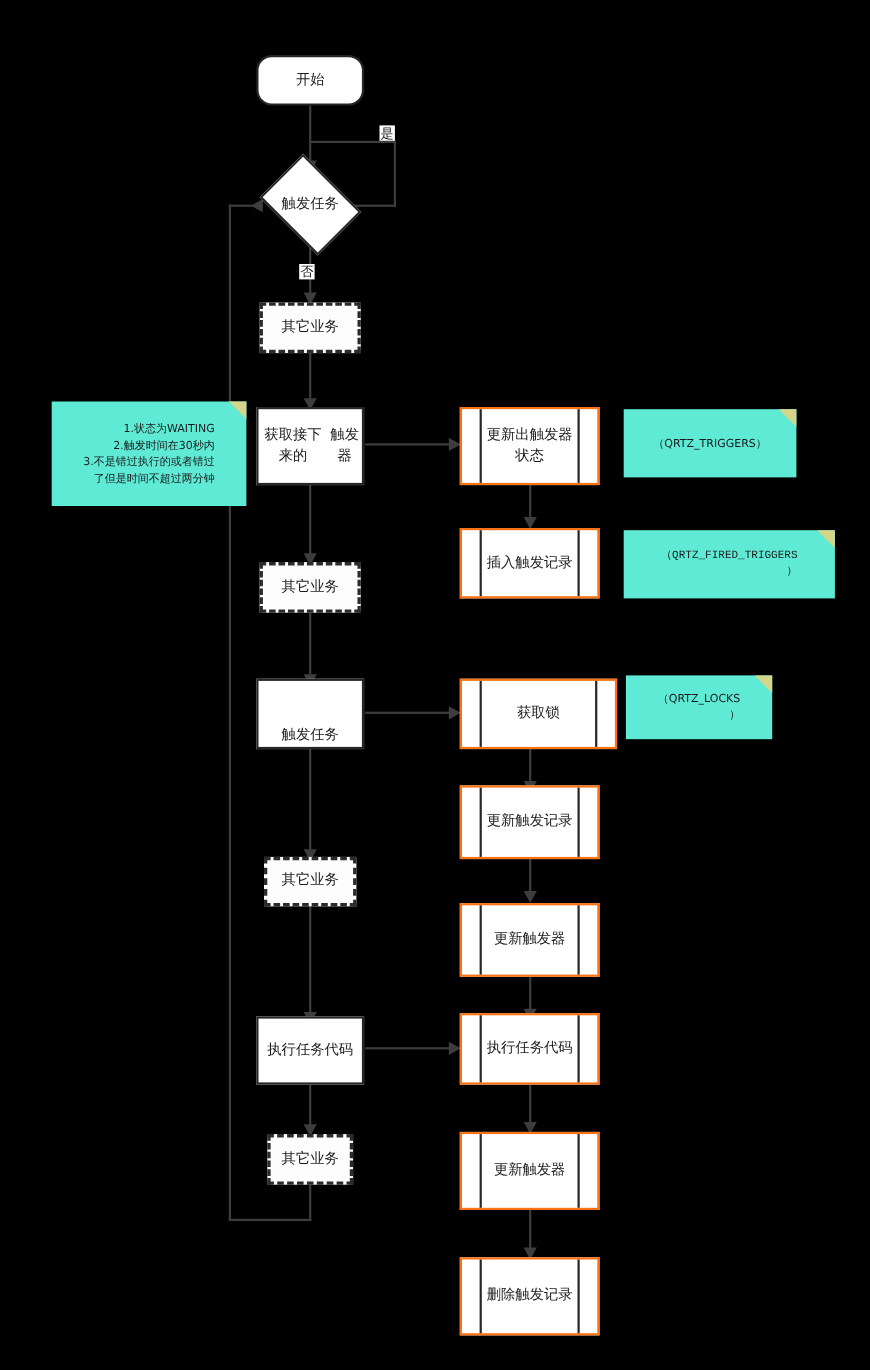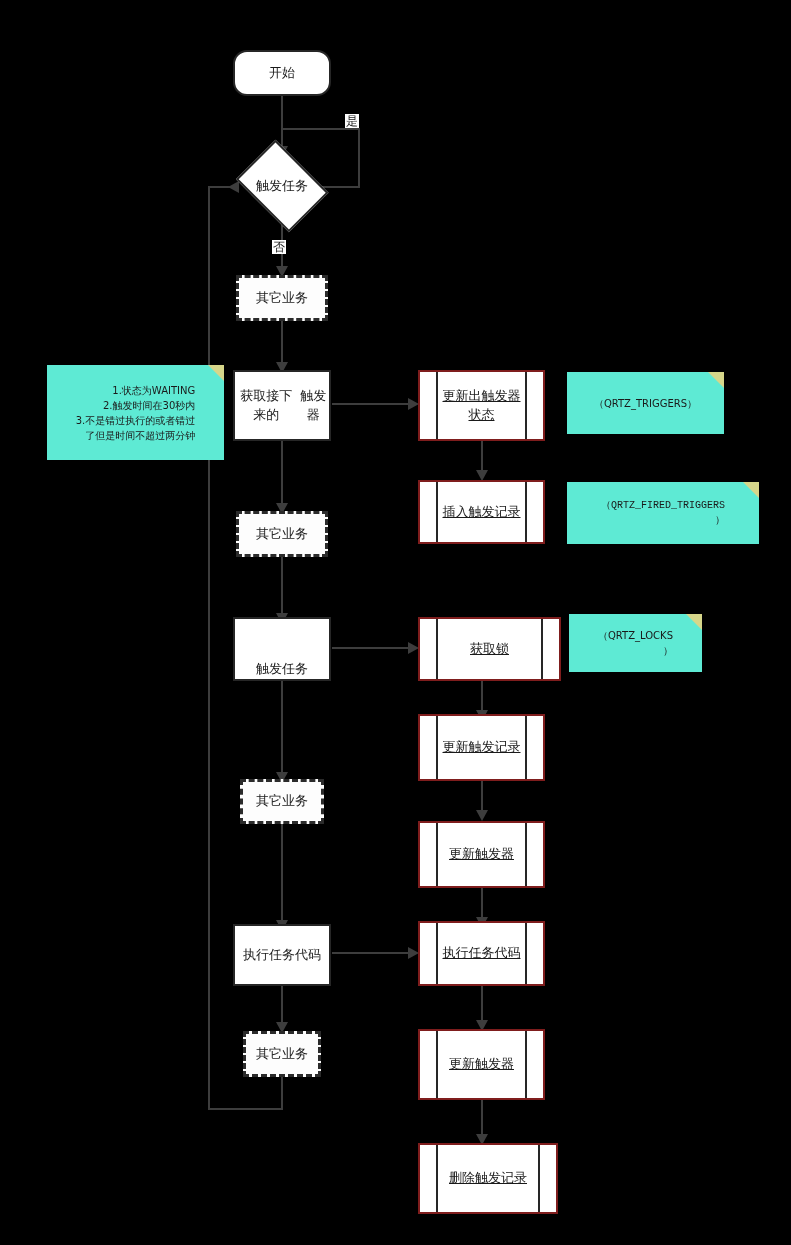--- a/index.html
+++ b/index.html
@@ -61,23 +61,22 @@
   }
 
   
   .process-dashed{
     border:3px dashed #2b2b2b;
     background:#fdfdfd;
   }
 
   
   .predefined{
-    border:2px solid #7f1d1d;
-    position:absolute;
-    text-decoration:underline;
+    border:2px solid #f97316;
+    position:absolute;
   }
   .predefined::before,
   .predefined::after{
     content:"";
     position:absolute;
     top:0;bottom:0;
     width:0;
     border-left:2px solid #262626;
   }
   .predefined::before{left:16px;}
@@ -309,17 +308,17 @@
   </div>
 
   <div class="node predefined" style="left:418px;top:921px;width:127px;height:65px;">
     <span class="ptext">执行任务代码</span>
   </div>
 
   <div class="node predefined" style="left:418px;top:1029px;width:127px;height:71px;">
     <span class="ptext">更新触发器</span>
   </div>
 
-  <div class="node predefined" style="left:418px;top:1143px;width:140px;height:71px;">
+  <div class="node predefined" style="left:418px;top:1143px;width:127px;height:71px;">
     <span class="ptext">删除触发记录</span>
   </div>
 
 </div>
 
 </body></html>

